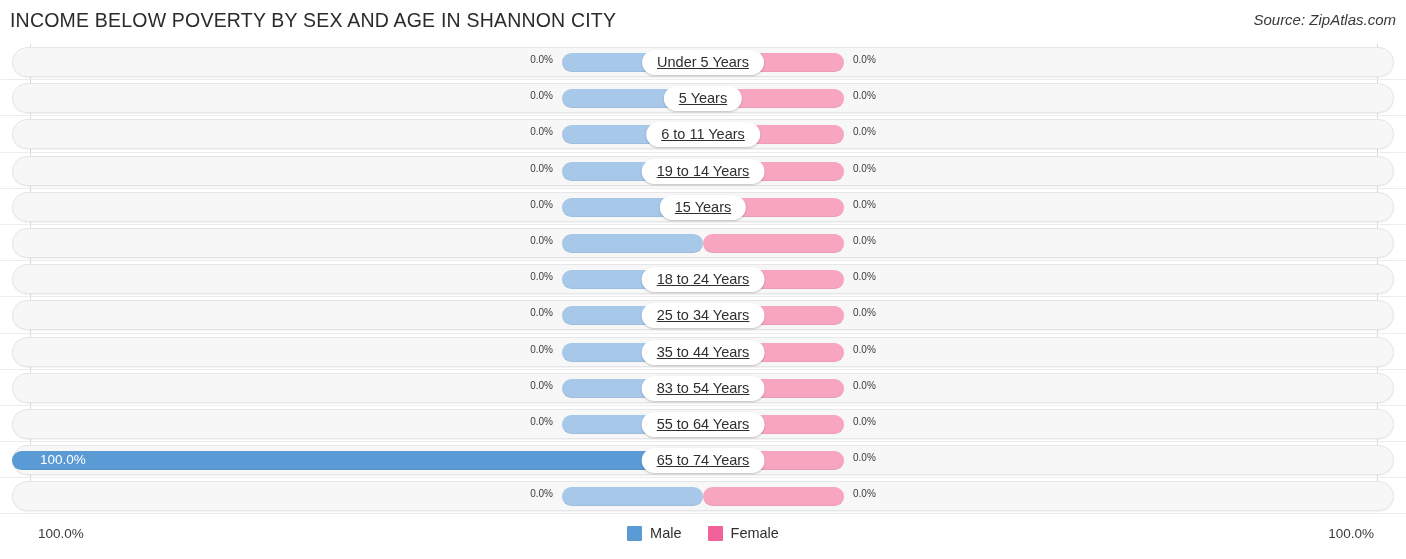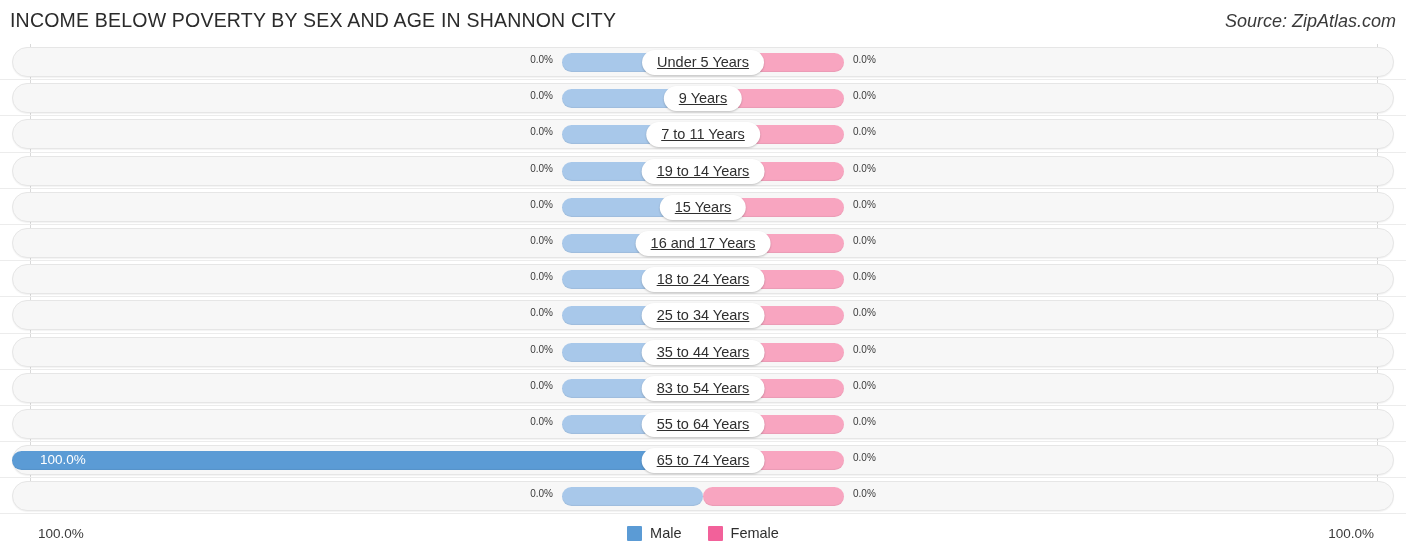--- a/index.html
+++ b/index.html
@@ -26,21 +26,21 @@
     position: absolute;
     left: 10px; top: 9px;
     font-size: 19.5px;
     letter-spacing: 0.2px;
     color: #2b2b2b;
     white-space: nowrap;
   }
   .source-note {
     position: absolute;
     right: 10px; top: 11px;
-    font-size: 18px;
+    font-size: 15px;
     font-style: italic;
     color: #3a3a3a;
     white-space: nowrap;
     margin-left: 32px;
   }
 
   
   .plot {
     position: absolute;
     left: 0; top: 44px;
@@ -200,30 +200,30 @@
           <div class="val female" style="margin-left: 150px;">0.0%</div>
           <div class="pill">Under 5 Years</div>
           <div class="row-sep"></div>
         </div>
         <div class="row">
           <div class="track"></div>
           <div class="bar male" style="width: 141px;"></div>
           <div class="bar female" style="width: 141px;"></div>
           <div class="val male" style="margin-right: 150px;">0.0%</div>
           <div class="val female" style="margin-left: 150px;">0.0%</div>
-          <div class="pill">9 Years</div>
-          <div class="row-sep"></div>
-        </div>
-        <div class="row">
-          <div class="track"></div>
-          <div class="bar male" style="width: 141px;"></div>
-          <div class="bar female" style="width: 141px;"></div>
-          <div class="val male" style="margin-right: 150px;">0.0%</div>
-          <div class="val female" style="margin-left: 150px;">0.0%</div>
-          <div class="pill">7 to 11 Years</div>
+          <div class="pill">5 Years</div>
+          <div class="row-sep"></div>
+        </div>
+        <div class="row">
+          <div class="track"></div>
+          <div class="bar male" style="width: 141px;"></div>
+          <div class="bar female" style="width: 141px;"></div>
+          <div class="val male" style="margin-right: 150px;">0.0%</div>
+          <div class="val female" style="margin-left: 150px;">0.0%</div>
+          <div class="pill">6 to 11 Years</div>
           <div class="row-sep"></div>
         </div>
         <div class="row">
           <div class="track"></div>
           <div class="bar male" style="width: 141px;"></div>
           <div class="bar female" style="width: 141px;"></div>
           <div class="val male" style="margin-right: 150px;">0.0%</div>
           <div class="val female" style="margin-left: 150px;">0.0%</div>
           <div class="pill">19 to 14 Years</div>
           <div class="row-sep"></div>
@@ -236,21 +236,20 @@
           <div class="val female" style="margin-left: 150px;">0.0%</div>
           <div class="pill">15 Years</div>
           <div class="row-sep"></div>
         </div>
         <div class="row">
           <div class="track"></div>
           <div class="bar male" style="width: 141px;"></div>
           <div class="bar female" style="width: 141px;"></div>
           <div class="val male" style="margin-right: 150px;">0.0%</div>
           <div class="val female" style="margin-left: 150px;">0.0%</div>
-          <div class="pill">16 and 17 Years</div>
           <div class="row-sep"></div>
         </div>
         <div class="row">
           <div class="track"></div>
           <div class="bar male" style="width: 141px;"></div>
           <div class="bar female" style="width: 141px;"></div>
           <div class="val male" style="margin-right: 150px;">0.0%</div>
           <div class="val female" style="margin-left: 150px;">0.0%</div>
           <div class="pill">18 to 24 Years</div>
           <div class="row-sep"></div>

